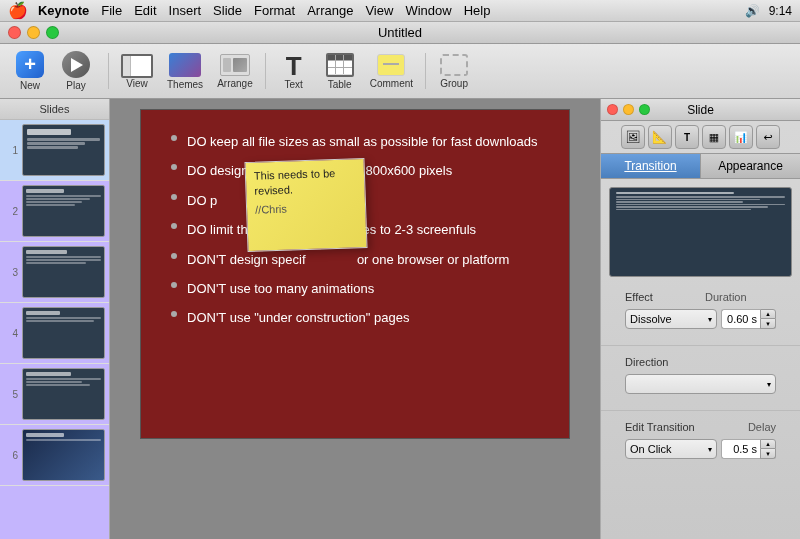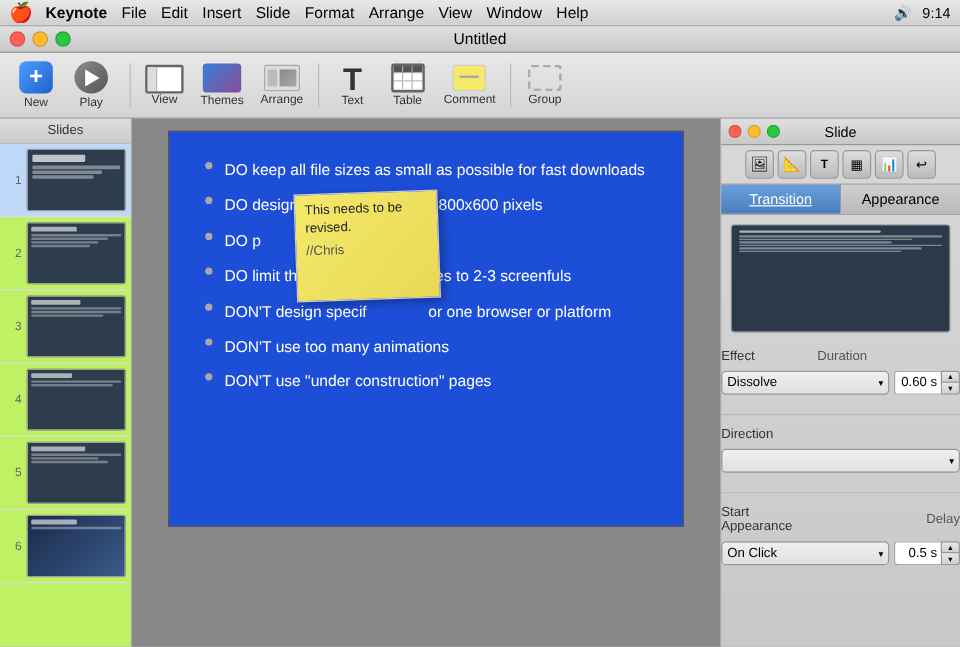--- a/index.html
+++ b/index.html
@@ -96,21 +96,21 @@
 
     
     .main-layout {
       display: flex;
       height: calc(539px - 22px - 22px - 55px);
     }
 
     
     .slides-panel {
       width: 110px;
-      background: #bef264;
+      background: #c4b5fd;
       border-right: 1px solid #aaa;
       display: flex;
       flex-direction: column;
     }
     .slides-header {
       text-align: center;
       padding: 4px;
       font-size: 11px;
       color: #333;
       border-bottom: 1px solid #bbb;
@@ -139,21 +139,21 @@
       background: #888;
       display: flex;
       align-items: flex-start;
       justify-content: center;
       padding: 10px;
       overflow: hidden;
     }
     .slide-canvas {
       width: 430px;
       height: 330px;
-      background: #1d4ed8;
+      background: #7f1d1d;
       border: 1px solid #555;
       position: relative;
       overflow: hidden;
     }
     .slide-content {
       padding: 20px 30px;
       color: white;
       font-size: 13px;
       line-height: 1.8;
     }
@@ -235,21 +235,21 @@
       position: relative;
     }
     .insp-preview-content {
       padding: 4px 6px;
       color: white;
       font-size: 7px;
       line-height: 1.6;
     }
 
     
-    .insp-section { padding: 6px 0; }
+    .insp-section { padding: 6px 24px; }
     .insp-row { display: flex; align-items: center; margin-bottom: 6px; }
     .insp-label { font-size: 11px; color: #333; width: 80px; }
     .insp-select {
       flex: 1;
       height: 20px;
       background: linear-gradient(to bottom, #f0f0f0, #e0e0e0);
       border: 1px solid #999;
       border-radius: 4px;
       font-size: 11px;
       padding: 0 4px;
@@ -575,21 +575,21 @@
           <span></span>
           <span class="chevron-down">▾</span>
         </div>
       </div>
     </div>
 
     <div class="insp-divider"></div>
 
     <div class="insp-section">
       <div class="insp-row">
-        <span class="insp-label">Start Appearance</span>
+        <span class="insp-label">Edit Transition</span>
         <span style="font-size:11px;color:#555;margin-left:auto;">Delay</span>
       </div>
       <div class="insp-row">
         <div class="insp-select" style="width:105px;margin-right:4px;">
           <span>On Click</span>
           <span class="chevron-down">▾</span>
         </div>
         <div class="insp-stepper">
           <div class="insp-stepper-val">
             <span>0.5 s</span>

